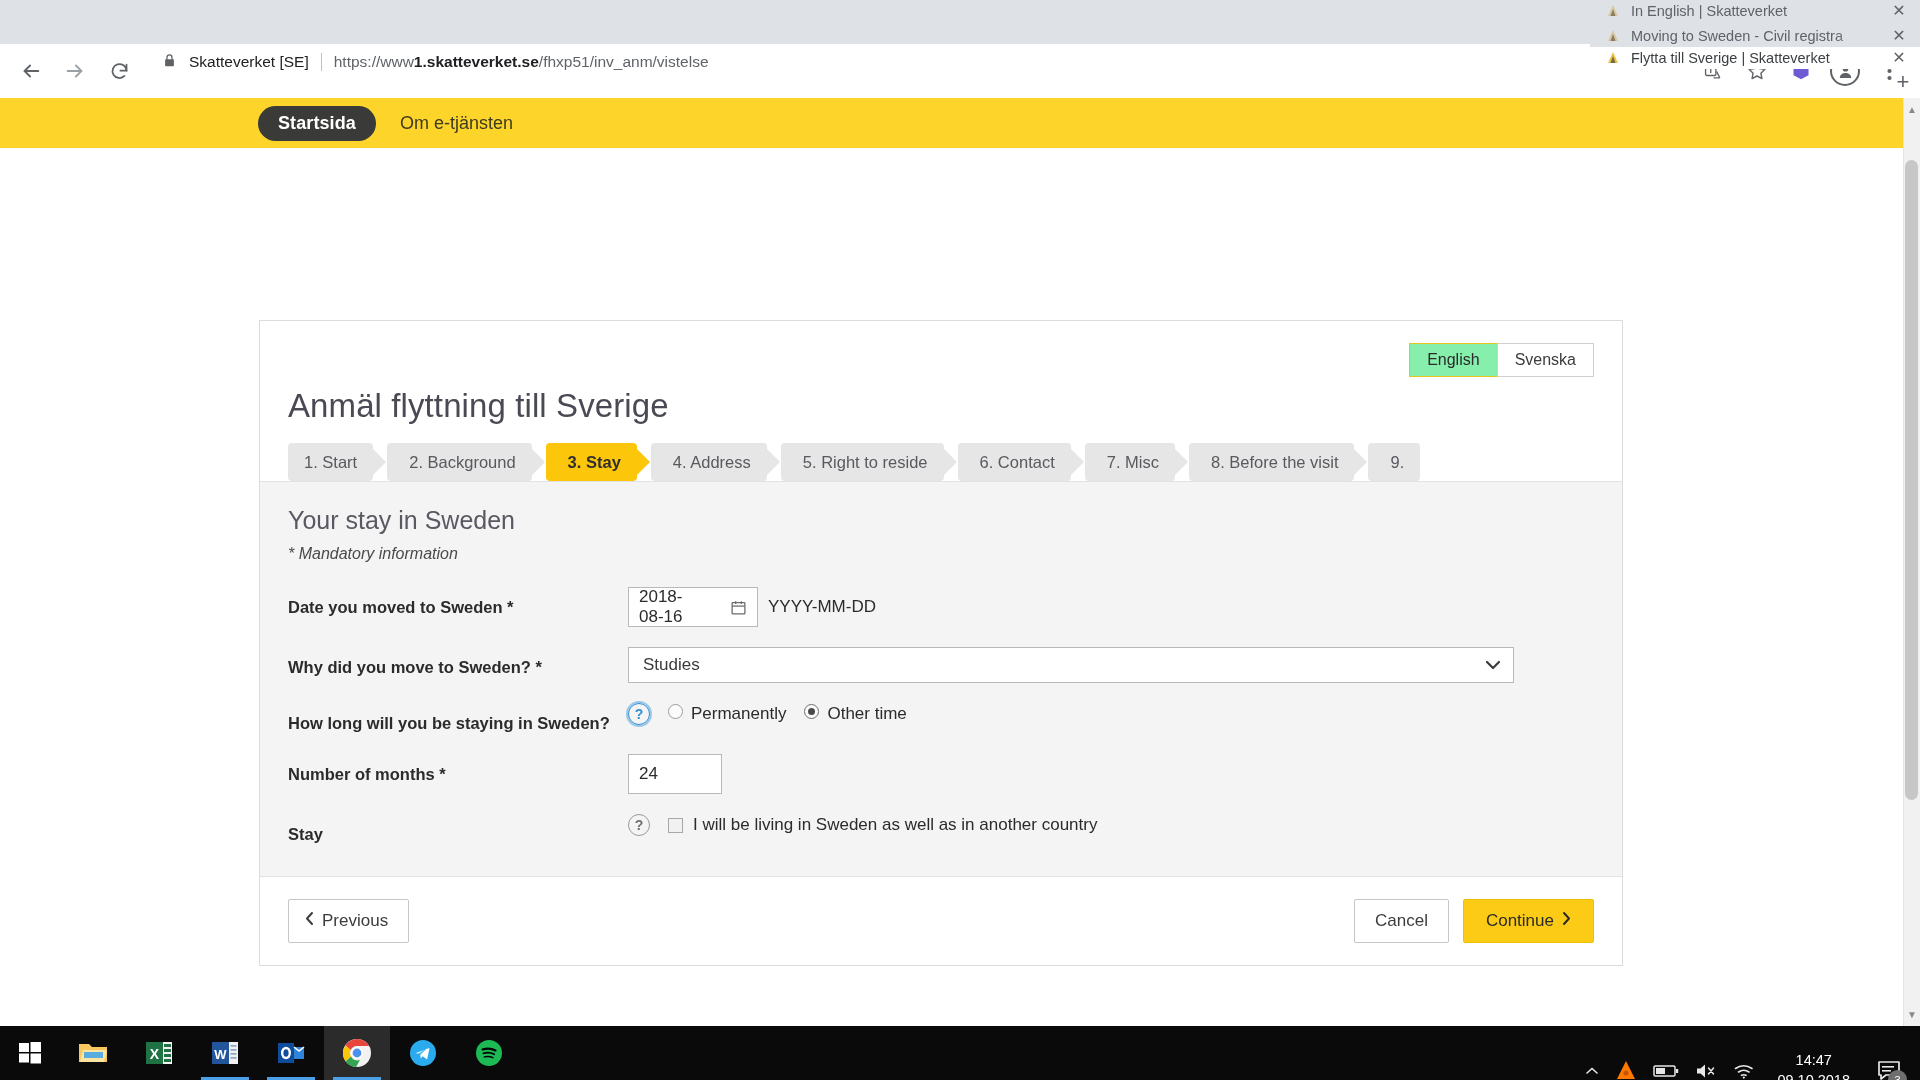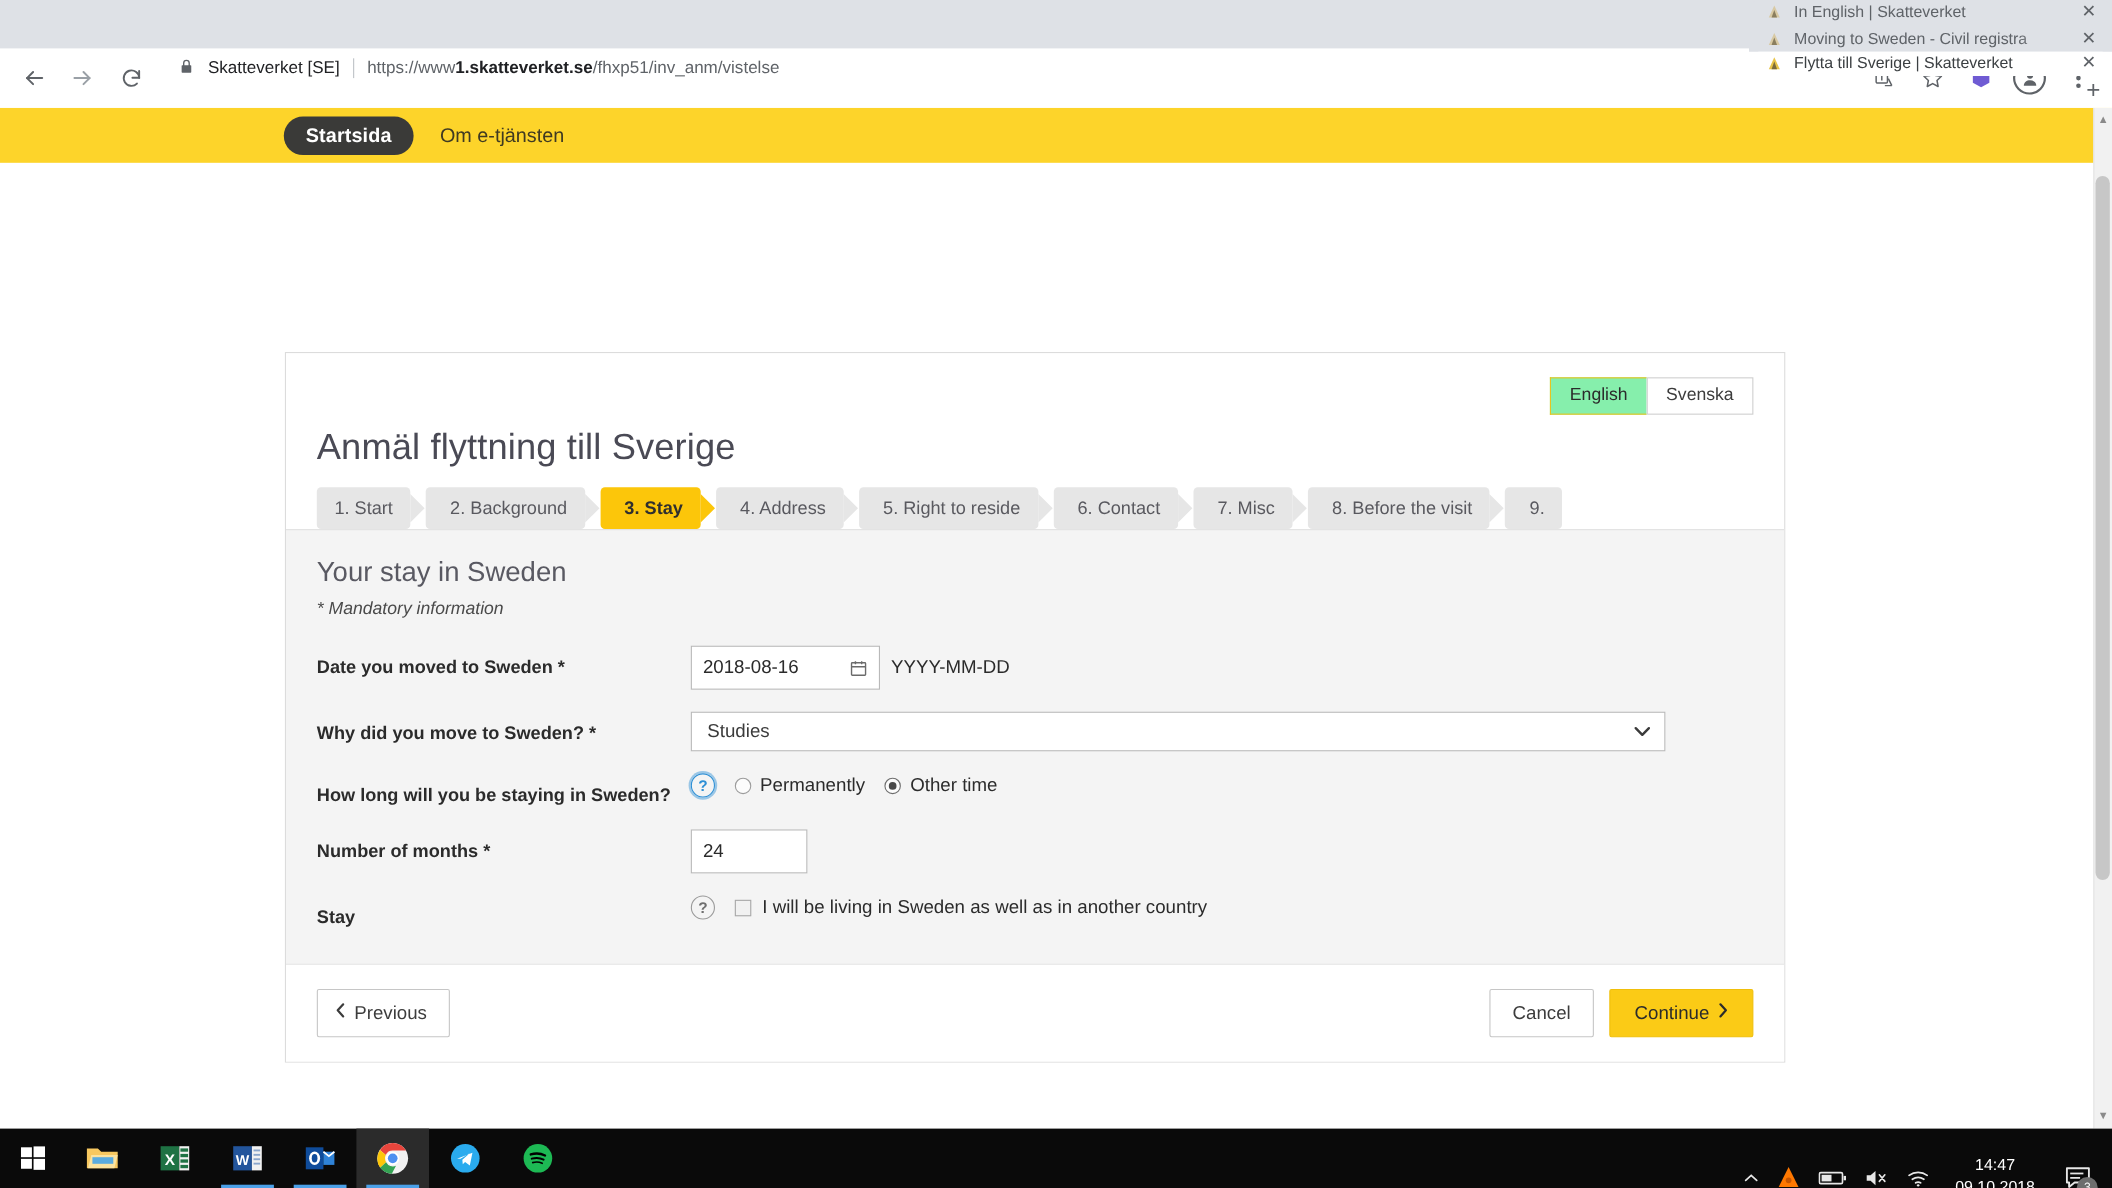--- a/index.html
+++ b/index.html
@@ -110,40 +110,40 @@
   .mandatory { font-size: 16px; font-style: italic; color: #4a4a4a; margin-bottom: 24px; }
 
   .frow { display: flex; align-items: flex-start; margin-bottom: 20px; }
   .flabel { width: 340px; flex: 0 0 340px; font-size: 16.5px; color: #2b2b2b; font-weight: 700; padding-top: 9px; line-height: 1.35; }
   .fctrl { flex: 1 1 auto; display: flex; align-items: center; gap: 10px; }
 
   .inp {
     background:#fff; border:1px solid #b9b9b9; height: 40px; display:flex; align-items:center;
     padding: 0 10px; font-size: 17px; color: #2b2b2b;
   }
-  .inp.date { width: 172px; justify-content: space-between; gap: 40px; }
-  .inp.months { width: 106px; }
+  .inp.date { width: 130px; justify-content: space-between; gap: 40px; }
+  .inp.months { width: 94px; }
   .cal-ico { color:#6b6b6b; display:flex; }
   .hint { font-size: 17px; color: #2b2b2b; }
 
   .select {
     background:#fff; border:1px solid #b9b9b9; height: 36px; width: 886px;
     display:flex; align-items:center; justify-content:space-between; padding: 0 12px 0 14px;
     font-size: 17px; color: #3b3b3b;
   }
   .chev { color:#444; font-size: 13px; }
 
   .help {
     width: 22px; height: 22px; border-radius: 50%; border: 1.6px solid #9a9a9a; color: #6f6f6f;
     font-size: 14px; font-weight: 700; display:flex; align-items:center; justify-content:center;
     flex: 0 0 22px;
   }
   .help.focus { border-color: #2d8fd5; color: #2d8fd5; box-shadow: 0 0 0 2px rgba(45,143,213,.45); }
 
-  .radio-wrap { display:flex; align-items:center; gap: 8px; margin-left: 8px; }
+  .radio-wrap { display:flex; align-items:flex-start; gap: 8px; margin-left: 8px; }
   .radio { width: 15px; height: 15px; border-radius: 50%; border: 1px solid #9c9c9c; background: #fcfcfc; position: relative; }
   .radio.on { border-color:#6e6e6e; }
   .radio.on::after { content:""; position:absolute; left:3px; top:3px; width:7px; height:7px; border-radius:50%; background:#4a4a4a; }
   .radio-label { font-size: 17px; color: #2b2b2b; }
   .cbox { width: 15px; height: 15px; border: 1px solid #a8a8a8; background: #f1f1f1; margin-left: 8px; }
 
   .card-foot {
     background:#fff; border-top:1px solid #e2e2e2; padding: 22px 28px;
     display:flex; align-items:center;
   }

